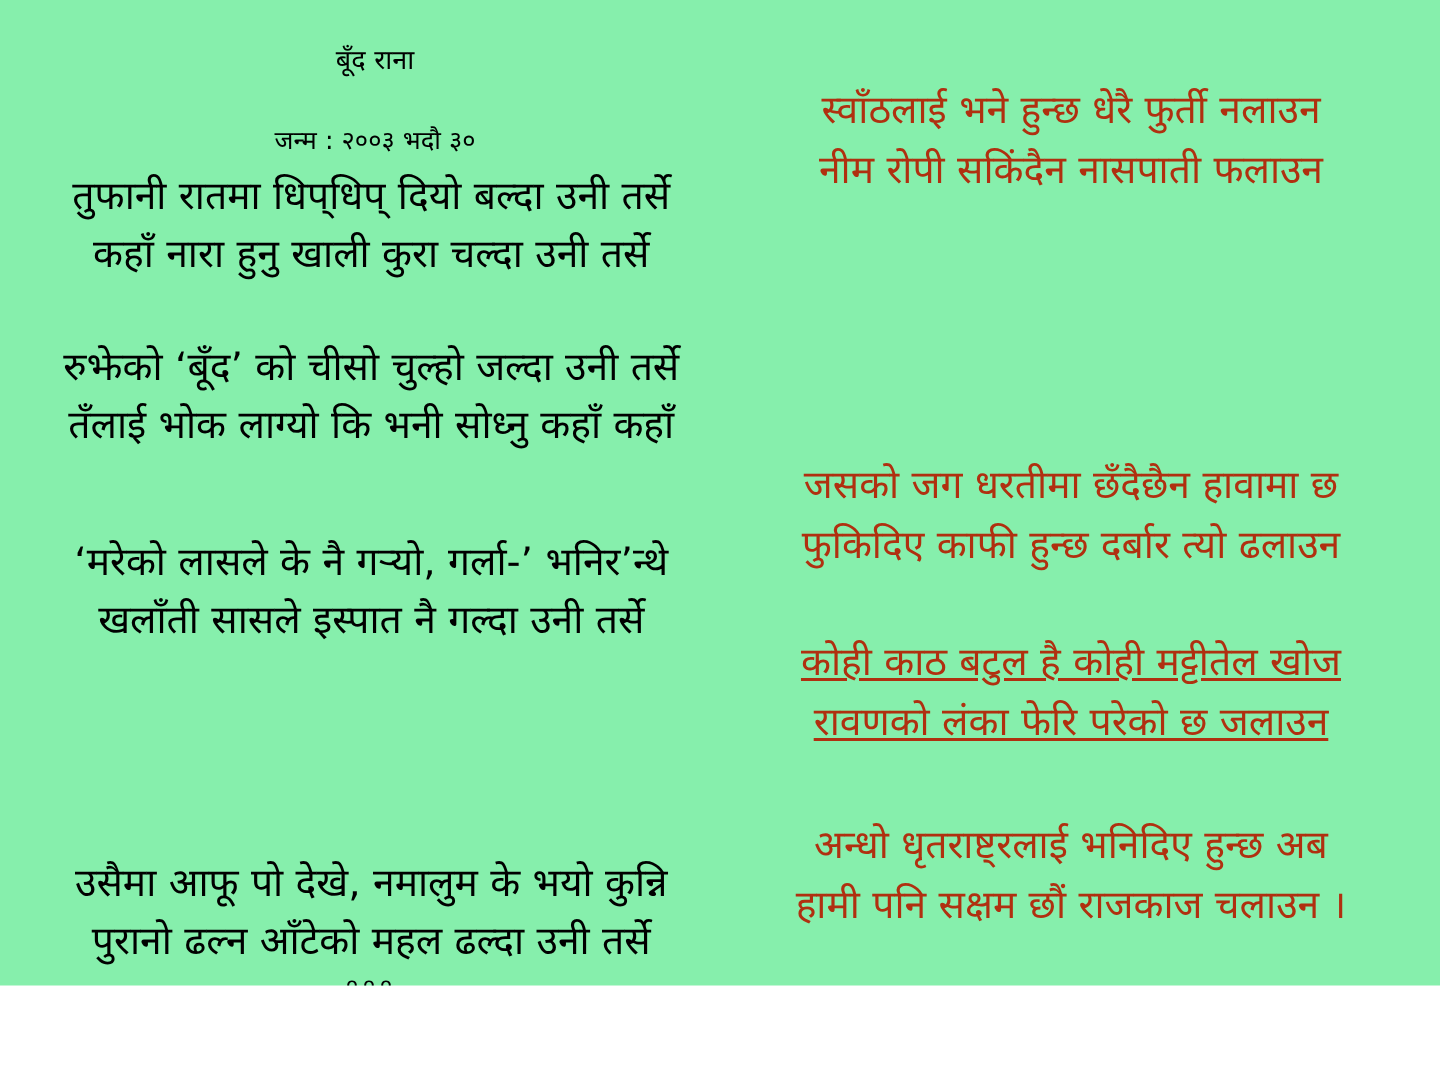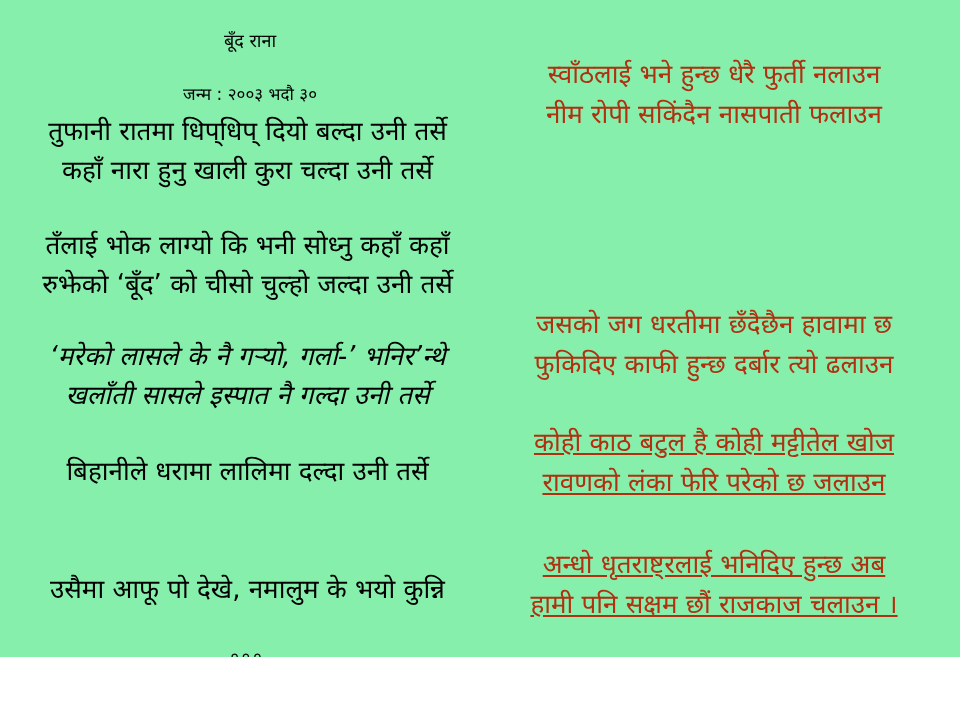--- a/index.html
+++ b/index.html
@@ -55,29 +55,29 @@
   .stanza-right {
     left: 478px;
     width: 472px;
     color: #b03010;
     font-size: 26px;
     line-height: 40px;
   }
   
   .lt1 { top: 112px; }
   .lt2 { top: 226px; }
-  .lt3 { top: 337px; font-style: italic; }
+  .lt3 { top: 356px; }
   .lt4 { top: 452px; }
   .lt5 { top: 570px; }
   
   .rt1 { top: 54px; }
   .rt2 { top: 176px; }
   .rt3 { top: 304px; }
   .rt4 { top: 422px; text-decoration: underline; }
-  .rt5 { top: 544px; text-decoration: underline; }
+  .rt5 { top: 544px; }
   .endmark {
     position: absolute;
     left: 20px;
     top: 645px;
     width: 455px;
     text-align: center;
     color: #000000;
     font-size: 16px;
     letter-spacing: 3px;
   }
@@ -90,32 +90,32 @@
   <header class="head">
     <div class="title">बूँद राना</div>
     <div class="birth">जन्म : २००३ भदौ ३०</div>
   </header>
 
   <section class="stanza stanza-left lt1">
     <div class="vline">तुफानी रातमा धिप्‌धिप्‌ दियो बल्दा उनी तर्से</div>
     <div class="vline">कहाँ नारा हुनु खाली कुरा चल्दा उनी तर्से</div>
   </section>
   <section class="stanza stanza-left lt2">
+    <div class="vline">रुझेको ‘बूँद’ को चीसो चुल्हो जल्दा उनी तर्से</div>
     <div class="vline">तँलाई भोक लाग्यो कि भनी सोध्नु कहाँ कहाँ</div>
-    <div class="vline">रुझेको ‘बूँद’ को चीसो चुल्हो जल्दा उनी तर्से</div>
   </section>
   <section class="stanza stanza-left lt3">
     <div class="vline">‘मरेको लासले के नै गर्‍यो, गर्ला-’ भनिर’न्थे</div>
     <div class="vline">खलाँती सासले इस्पात नै गल्दा उनी तर्से</div>
   </section>
   <section class="stanza stanza-left lt4">
-    <div class="vline">बिहानीले धरामा लालिमा दल्दा उनी तर्से</div>
   </section>
   <section class="stanza stanza-left lt5">
     <div class="vline">उसैमा आफू पो देखे, नमालुम के भयो कुन्नि</div>
+    <div class="vline">पुरानो ढल्न आँटेको महल ढल्दा उनी तर्से</div>
   </section>
 
   <div class="endmark">०००</div>
 
   <section class="stanza stanza-right rt1">
     <div class="vline">स्वाँठलाई भने हुन्छ धेरै फुर्ती नलाउन</div>
     <div class="vline">नीम रोपी सकिंदैन नासपाती फलाउन</div>
   </section>
   <section class="stanza stanza-right rt3">
     <div class="vline">जसको जग धरतीमा छँदैछैन हावामा छ</div>

